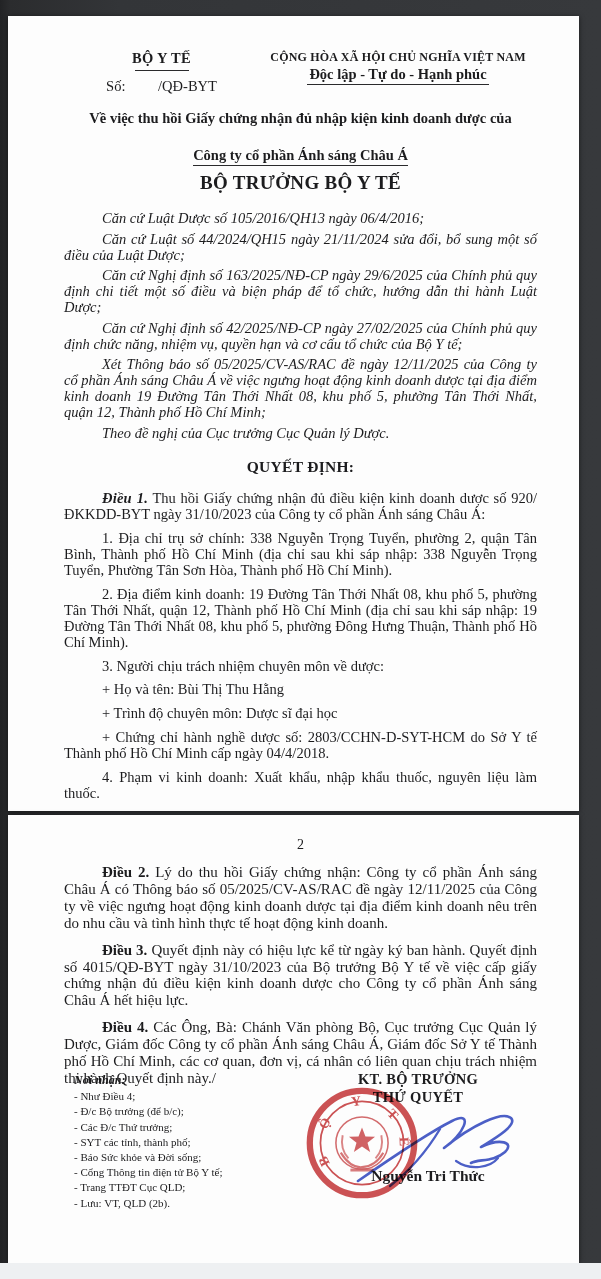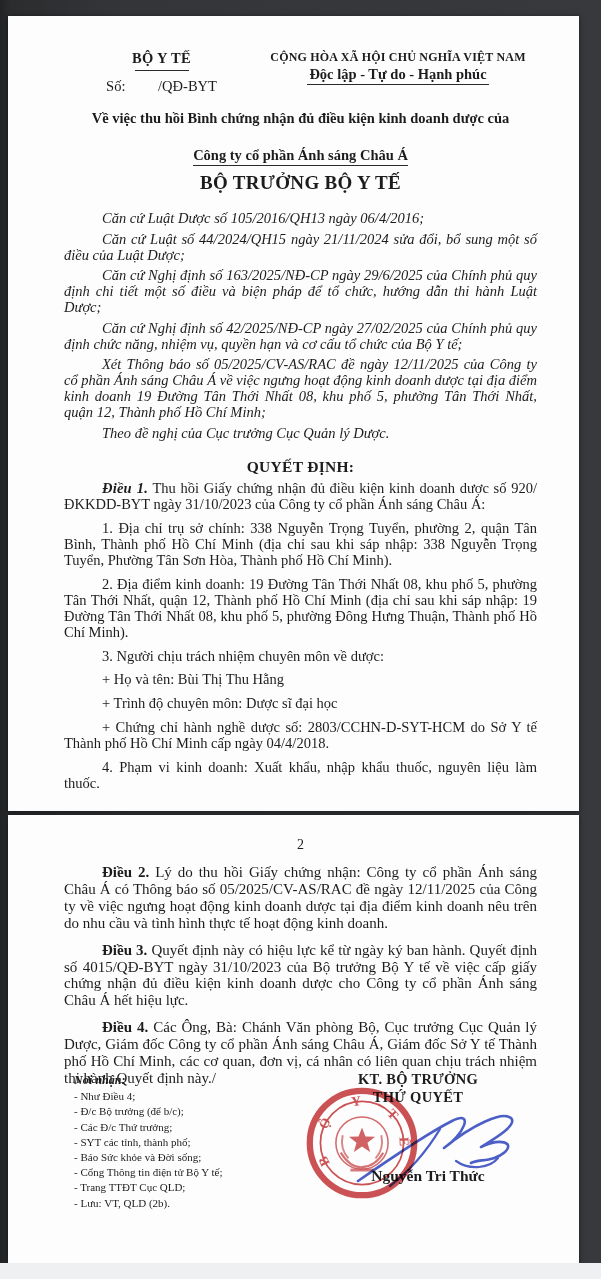--- a/index.html
+++ b/index.html
@@ -34,21 +34,21 @@
 
   .title-block { text-align:center; margin-top:15px; }
   .t1 { font-weight:bold; font-size:16px; letter-spacing:.4px; }
   .t2 { font-weight:bold; font-size:14.5px; margin-top:7px; }
   .t3 { font-weight:bold; font-size:14.5px; display:inline-block; border-bottom:1.4px solid #2a2a2c; padding-bottom:1px;margin-top:20px; }
   .t4 { font-weight:bold; font-size:19px; margin-top:6px; letter-spacing:.3px; }
 
   .preamble { margin-top:17px; }
   p.cite { font-style:italic; text-align:justify; text-indent:38px; line-height:15.8px; margin:0 0 5px; }
 
-  .decision-heading { text-align:center; font-weight:bold; font-size:15.5px; margin:17px 0 5px; letter-spacing:.3px; }
+  .decision-heading { text-align:center; font-weight:bold; font-size:15.5px; margin:17px 0 15px; letter-spacing:.3px; }
 
   p.art { text-align:justify; text-indent:38px; line-height:15.9px; margin:0 0 8px; }
   p.art b { letter-spacing:.2px;font-style:italic; }
 
   
   .p2-content { padding:22px 42px 0 56px; font-size:15px; }
   .page-num { text-align:center; font-size:14px; margin-bottom:11px; }
   p.art2 { text-align:justify; text-indent:38px; line-height:16.9px; margin:0 0 10px; font-size:15px; }
 
   .recipients { position:absolute; left:66px; top:258px; font-size:11px; line-height:15.2px; }
@@ -76,21 +76,21 @@
           <span class="org-underline"></span>
           <div class="so-line pre">Số:         /QĐ-BYT</div>
         </div>
         <div class="hdr-right">
           <div class="nat1">CỘNG HÒA XÃ HỘI CHỦ NGHĨA VIỆT NAM</div>
           <div><span class="nat2">Độc lập - Tự do - Hạnh phúc</span></div>
         </div>
       </div>
 
       <div class="title-block">
-        <div class="t2">Về việc thu hồi Bình chứng nhận đủ điều kiện kinh doanh dược của</div>
+        <div class="t2">Về việc thu hồi Giấy chứng nhận đủ nhập kiện kinh doanh dược của</div>
         <div><span class="t3">Công ty cổ phần Ánh sáng Châu Á</span></div>
         <div class="t4">BỘ TRƯỞNG BỘ Y TẾ</div>
       </div>
 
       <div class="preamble">
 
           <p class="cite">Căn cứ Luật Dược số 105/2016/QH13 ngày 06/4/2016;</p>
 
           <p class="cite">Căn cứ Luật số 44/2024/QH15 ngày 21/11/2024 sửa đổi, bổ sung một số điều của Luật Dược;</p>
 

